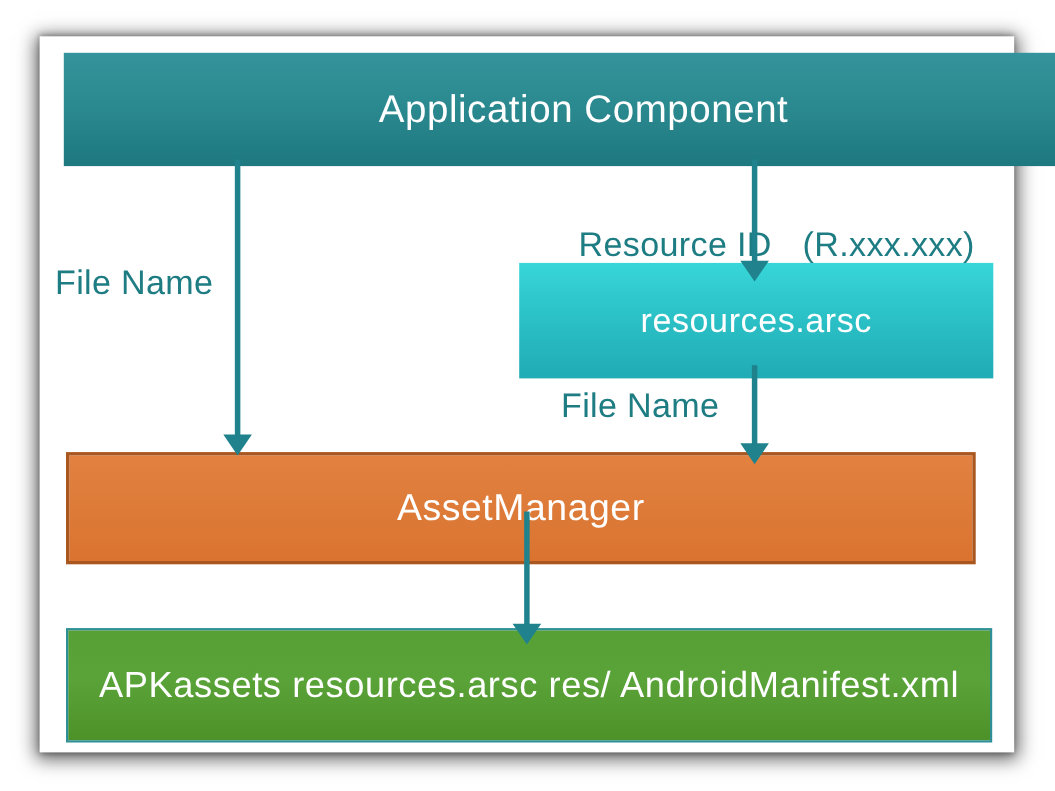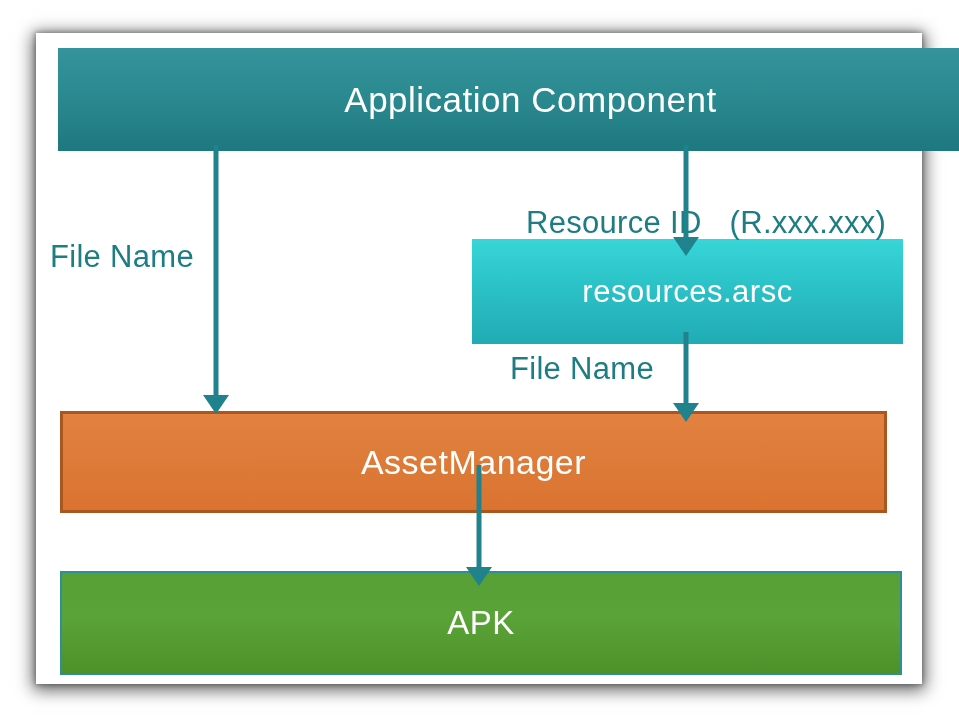--- a/index.html
+++ b/index.html
@@ -63,20 +63,21 @@
     <div class="box box-res">
       <span>resources.arsc</span>
     </div>
 
     <div class="box box-asset">
       <span>AssetManager</span>
     </div>
 
     <div class="box box-apk">
       <span>APK</span>
+      <span>assets resources.arsc res/ AndroidManifest.xml</span>
     </div>
 
     <div class="edge-label lbl-resource-id">
       <span>Resource ID</span>
       <span>(R.xxx.xxx)</span>
     </div>
 
     <div class="edge-label lbl-file-left">File Name</div>
 
     <div class="edge-label lbl-file-right">File Name</div>

